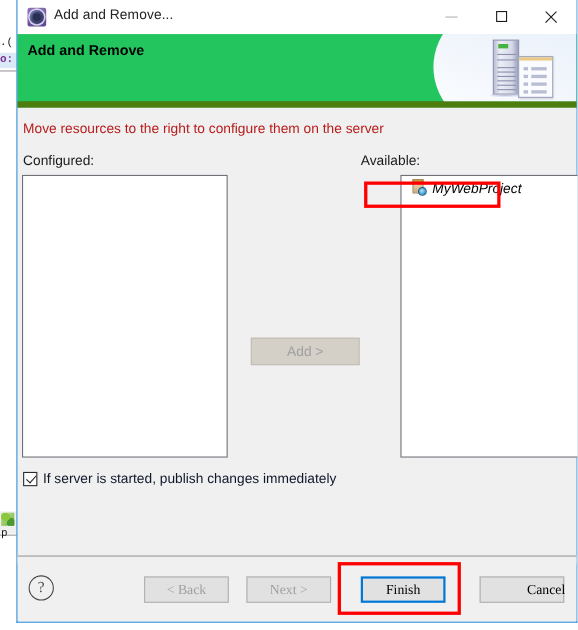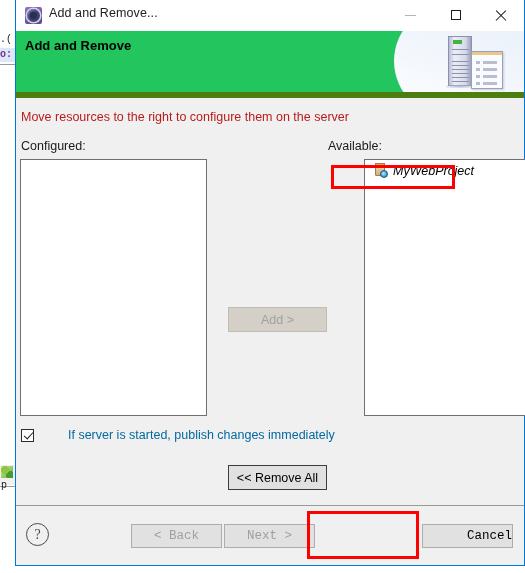--- a/index.html
+++ b/index.html
@@ -368,22 +368,21 @@
     content: "";
     position: absolute;
     left: 3.5px; top: 0.5px;
     width: 4px; height: 8px;
     border: solid #1f1f1f;
     border-width: 0 1.6px 1.6px 0;
     transform: rotate(42deg);
   }
   #checkbox-label {
     font-size: 12.5px;
-    color: #0369a1;
-    margin-left: 29px;
+    color: #0f172a;
   }
 
   
   #footer {
     position: absolute;
     left: 0; bottom: 0;
     width: 100%;
     height: 59px;
     background: #f0f0f0;
     border-top: 1px solid #9a9a9a;
@@ -398,43 +397,43 @@
     display: flex;
     align-items: center;
     justify-content: center;
     font-size: 14px;
     color: #4a4a4a;
     font-family: "Liberation Serif", serif;
   }
   .footbtn {
     position: absolute;
     top: 18px;
-    width: 91px;
+    width: 77px;
     height: 24px;
-    font-family: Liberation Mono, monospace;
+    font-family: Liberation Serif, serif;
     font-size: 12.5px;
     background: #e1e1e1;
     border: 1px solid #adadad;
     box-sizing: border-box;
     color: #a0a0a0;
     display: flex;
     align-items: center;
     justify-content: center;
     padding: 0;
   }
   .footbtn.enabled { color: #000000; border: 1px solid #adadad; }
   .footbtn.focused {
     border: 2px solid #0078d7;
     color: #000000;
     background: #e1e1e1;
   }
   #btn-back   { left: 115px; }
   #btn-next   { left: 208px; }
   #btn-finish { left: 312px; }
-  #btn-cancel { left: 406px; padding-left: 44px; }
+  #btn-cancel { left: 420px; padding-left: 44px; }
 </style>
 </head>
 <body>
 
 <div id="backdrop">
   <div class="bg-sel"></div>
   <div class="bg-text" style="left:0px; top:34px;">.(</div>
   <div class="bg-text purple" style="left:0px; top:49px;">o:</div>
   <div class="bg-rule" style="top:64px;"></div>
   <div class="bg-tabarea" style="top:465px; height:20px;"></div>
@@ -506,30 +505,30 @@
       <div class="list-item">
         <span class="proj-icon">
           <span class="jar"></span>
           <span class="globe"></span>
         </span>
         <span>MyWebProject</span>
       </div>
     </div>
 
     <button class="midbtn" id="btn-add">Add &gt;</button>
-    <button class="midbtn enabled" id="btn-remove-all">&lt;&lt; Remove All</button>
 
     <div id="checkbox-row">
       <span id="publish-checkbox"></span>
       <span id="checkbox-label">If server is started, publish changes immediately</span>
     </div>
   </div>
 
   <div id="footer">
     <div id="help-icon">?</div>
     <button class="footbtn" id="btn-back">&lt; Back</button>
     <button class="footbtn" id="btn-next">Next &gt;</button>
+    <button class="footbtn enabled focused" id="btn-finish">Finish</button>
     <button class="footbtn enabled" id="btn-cancel">Cancel</button>
   </div>
 </div>
 
 <div class="annot" id="annot-project"></div>
 <div class="annot" id="annot-finish"></div>
 
 </body></html>

